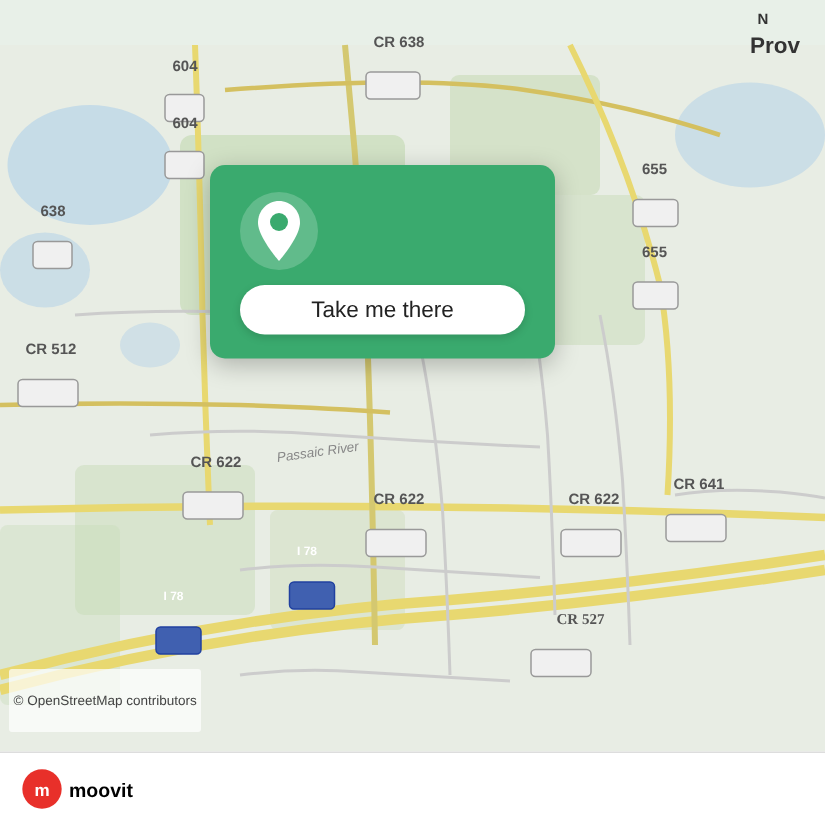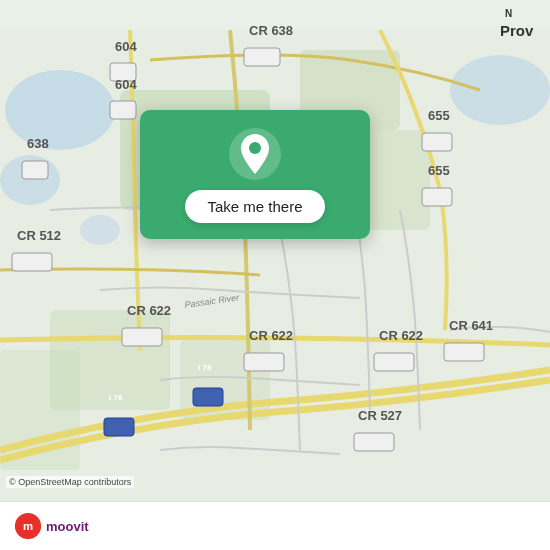--- a/index.html
+++ b/index.html
@@ -23,21 +23,20 @@
     
     #location-card {
       position: absolute;
       top: 110px;
       left: 140px;
       width: 230px;
       background: #3aaa6e;
       border-radius: 10px;
       display: flex;
       flex-direction: column;
-      align-items: center;
       padding: 18px 20px 16px;
       box-shadow: 0 4px 16px rgba(0,0,0,0.25);
     }
 
     #location-pin {
       width: 52px;
       height: 52px;
       margin-bottom: 10px;
     }
 
@@ -92,39 +91,39 @@
     }
 
     #moovit-icon {
       width: 28px;
       height: 28px;
     }
 
     #moovit-text {
       font-size: 13px;
       font-weight: 700;
-      color: #701a75;
+      color: #000000;
     }
 
     
     #osm-attribution {
       position: absolute;
       bottom: 62px;
       left: 6px;
       font-size: 9px;
       color: #444;
       background: rgba(255,255,255,0.7);
-      padding: 1px 3px;
+      padding: 16px 3px;
       border-radius: 2px;
     }
 
     
     .road-label {
       position: absolute;
-      font-size: 13px;
+      font-size: 10px;
       color: #555;
       font-weight: bold;
       white-space: nowrap;
     }
   </style>
 </head>
 <body>
 
 <div id="map-container">
 
@@ -205,21 +204,21 @@
   <span class="road-label" style="top:136px; left:27px;text-align:right;">638</span>
   <span class="road-label" style="top:108px; left:428px;">655</span>
   <span class="road-label" style="top:163px; left:428px;">655</span>
   <span class="road-label" style="top:228px; left:17px;text-align:right;">CR 512</span>
   <span class="road-label" style="top:303px; left:127px;">CR 622</span>
   <span class="road-label" style="top:328px; left:249px;">CR 622</span>
   <span class="road-label" style="top:328px; left:379px;">CR 622</span>
   <span class="road-label" style="top:363px; left:198px; color:white; font-size:8px;">I 78</span>
   <span class="road-label" style="top:393px; left:109px; color:white; font-size:8px;">I 78</span>
   <span class="road-label" style="top:318px; left:449px;">CR 641</span>
-  <span class="road-label" style="top:408px; left:358px;">CR 527</span>
+  <span class="road-label" style="top:408px; left:371px;font-family:Liberation Serif, serif;">CR 527</span>
   <span class="road-label" style="top:8px; left:505px; font-size:10px; color:#333;">N</span>
   <span class="road-label" style="top:22px; left:500px; font-size:15px; color:#333;">Prov</span>
 
   <div id="location-card">
     <svg id="location-pin" viewBox="0 0 52 52" xmlns="http://www.w3.org/2000/svg">
       <circle cx="26" cy="26" r="26" fill="rgba(255,255,255,0.2)"></circle>
       <path d="M26 6 C18 6 12 12.5 12 20.5 C12 30 26 46 26 46 C26 46 40 30 40 20.5 C40 12.5 34 6 26 6 Z" fill="white"></path>
       <circle cx="26" cy="20" r="6" fill="#3aaa6e"></circle>
     </svg>
     <button id="take-me-there-btn">Take me there</button>

